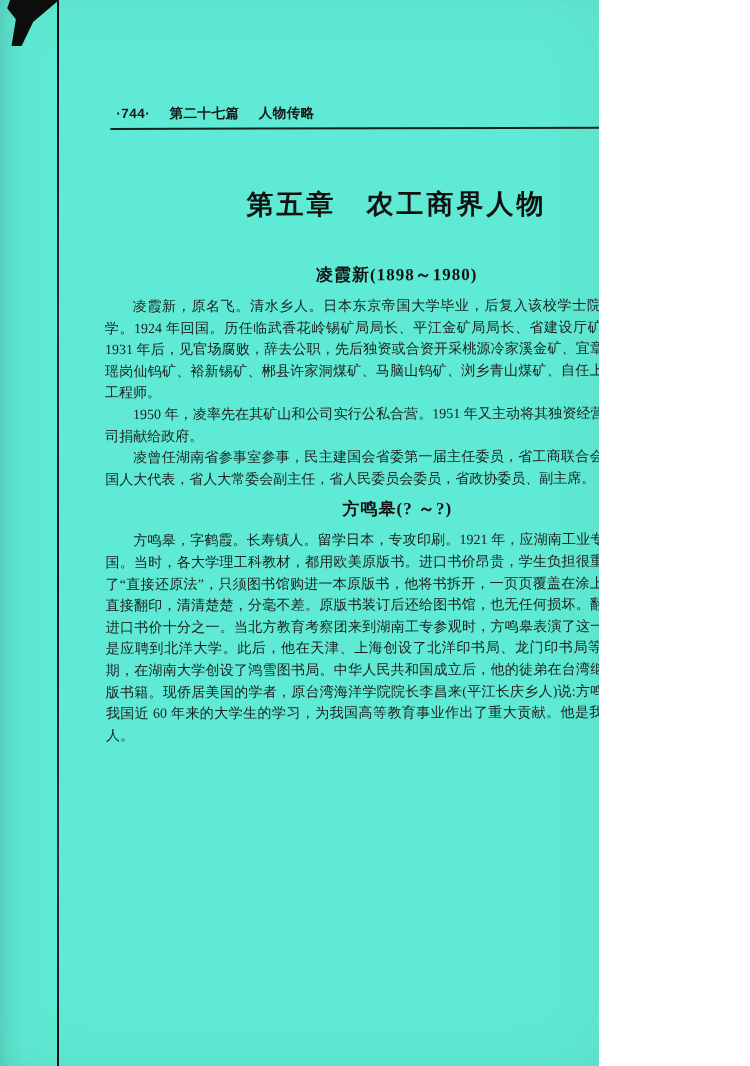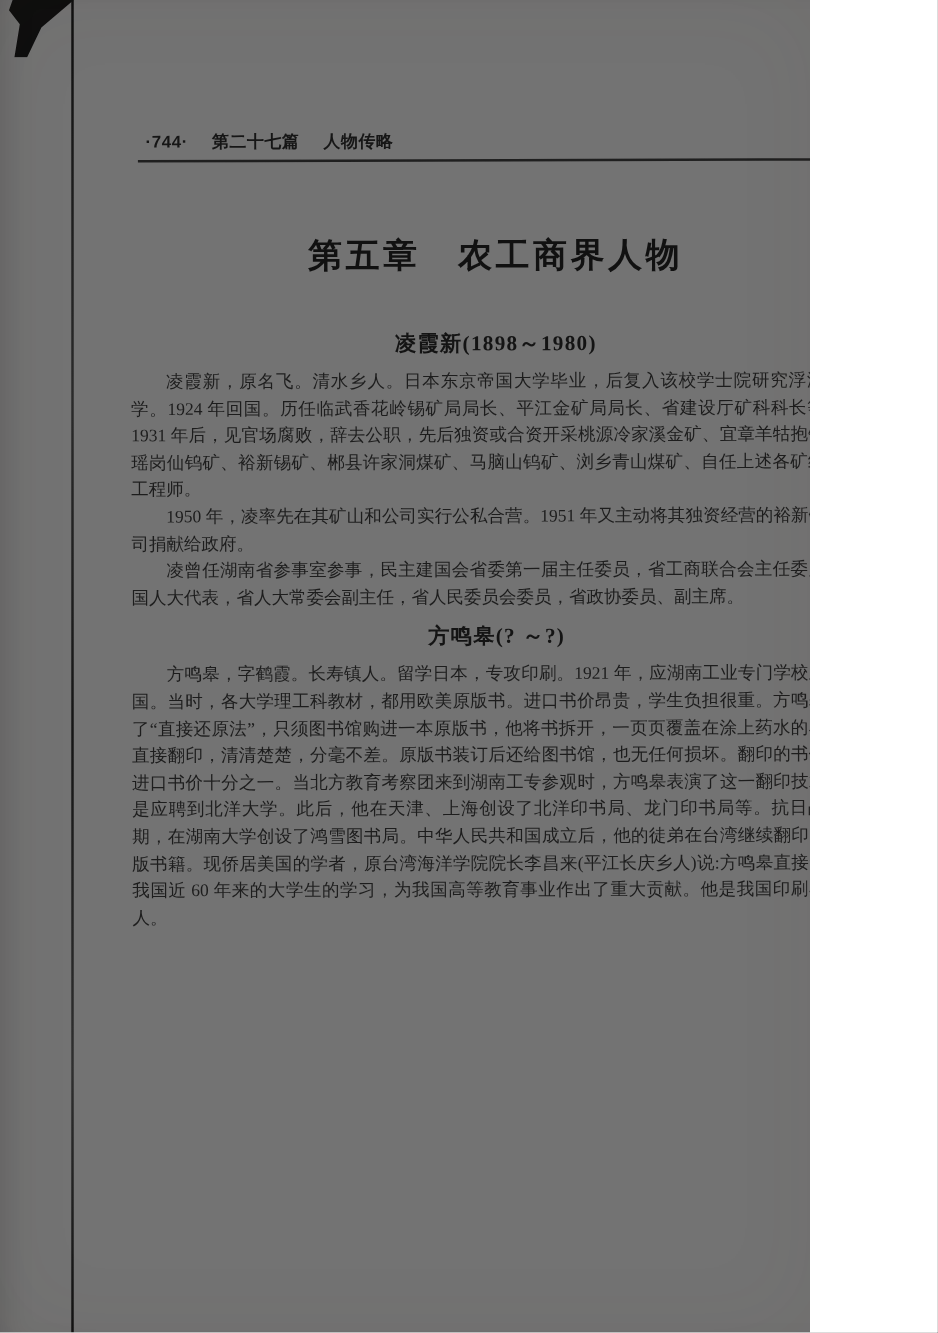--- a/index.html
+++ b/index.html
@@ -2,23 +2,23 @@
 <html><head>
 <meta charset="utf-8">
 <style>
   html, body {
     margin: 0;
     padding: 0;
     background: #ffffff;
   }
   .page {
     position: relative;
-    width: 648px;
+    width: 599px;
     height: 1066px;
-    background: #737373;
+    background: #5eead4;
     overflow: hidden;
     font-family: "Liberation Serif", serif;
     color: #1c1c1c;
   }
   
   .page::after {
     content: "";
     position: absolute;
     inset: 0;
     pointer-events: none;

